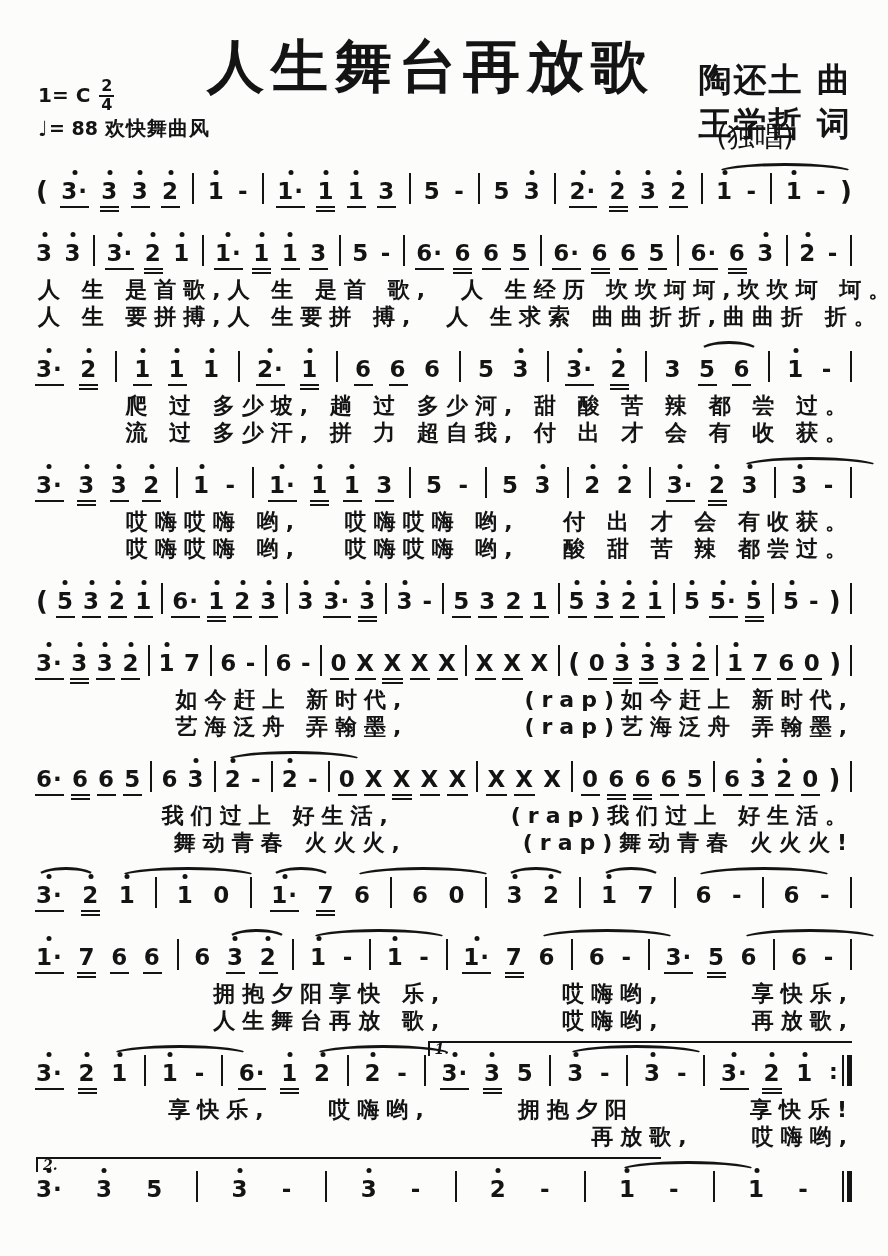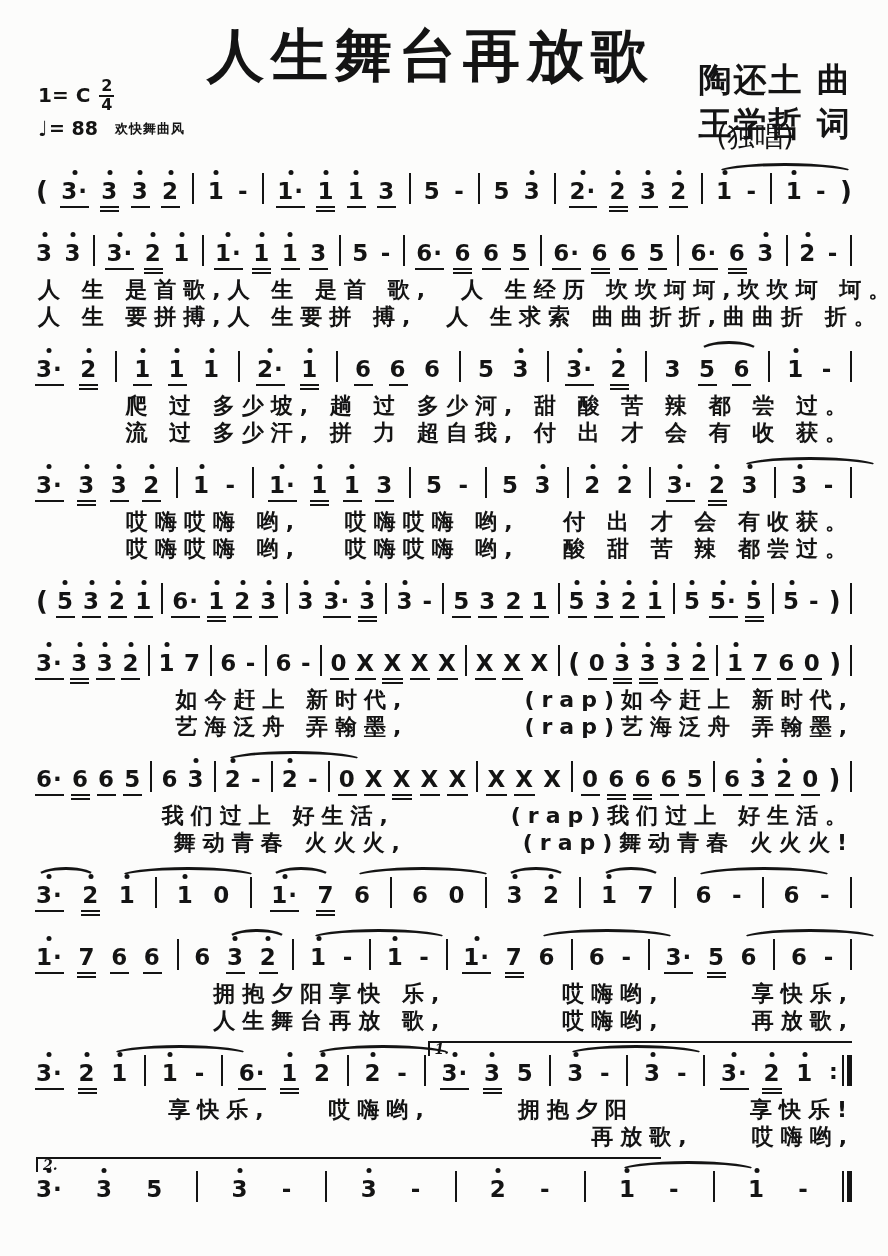--- a/index.html
+++ b/index.html
@@ -11,22 +11,22 @@
   .sheet{padding:0 34px;}
 
   
   .header{position:relative;height:158px;}
   .meta{position:absolute;left:4px;top:78px;font-weight:bold;font-size:20px;line-height:1.25;}
   .keyline{display:flex;align-items:center;}
   .frac{display:inline-flex;flex-direction:column;align-items:center;margin-left:9px;font-size:16px;line-height:1.05;font-weight:bold;}
   .frac .fn{border-bottom:2px solid #141414;padding:0 2px;}
   .tempoline{display:flex;align-items:center;font-size:19px;margin-top:2px;}
   .qnote{font-size:21px;margin-right:1px;}
-  .styletxt{font-size:13px;margin-left:17px;letter-spacing:1px;}
-  .title{position:absolute;left:0;right:26px;top:14px;margin:4px;text-align:center;
+  .styletxt{font-size:20px;margin-left:7px;letter-spacing:1px;}
+  .title{position:absolute;left:0;right:26px;top:14px;margin:15px;text-align:center;
          font-size:57px;font-weight:900;letter-spacing:7px;}
   .credits{position:absolute;right:2px;top:58px;font-size:33px;font-weight:bold;line-height:1.32;letter-spacing:2px;text-align:left;}
   .subtitle{position:absolute;left:0;right:60px;top:118px;text-align:right;font-size:28px;font-weight:normal;}
 
   
   .system{margin-bottom:6px;}
   .noterow{display:flex;justify-content:space-between;align-items:flex-end;position:relative;padding:15px 2px 10px;}
   .tk{position:relative;font-weight:bold;font-size:23px;line-height:26px;color:#141414;}
   .tk .txt{letter-spacing:1px;}
   .barv{width:2px;height:31px;background:#141414;}

